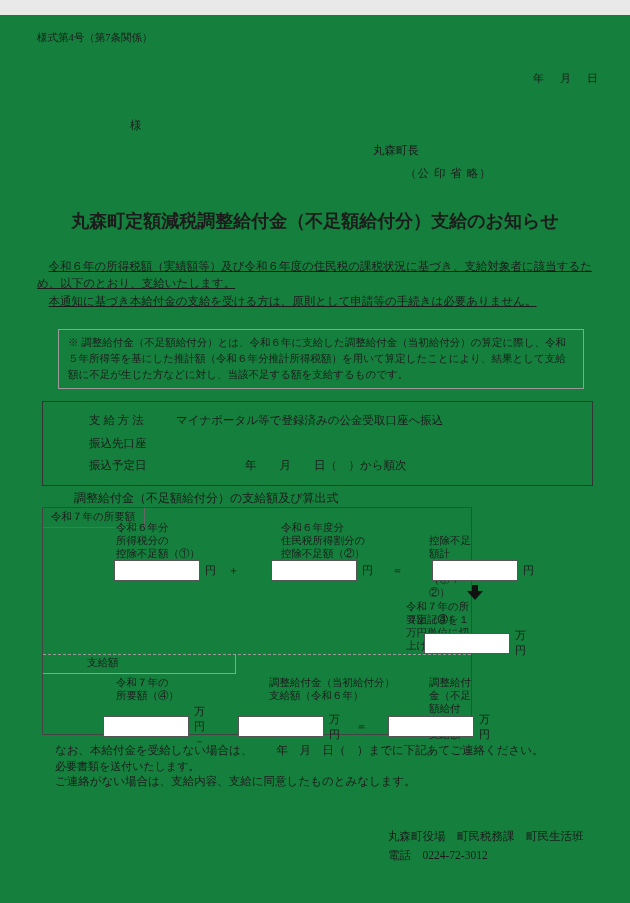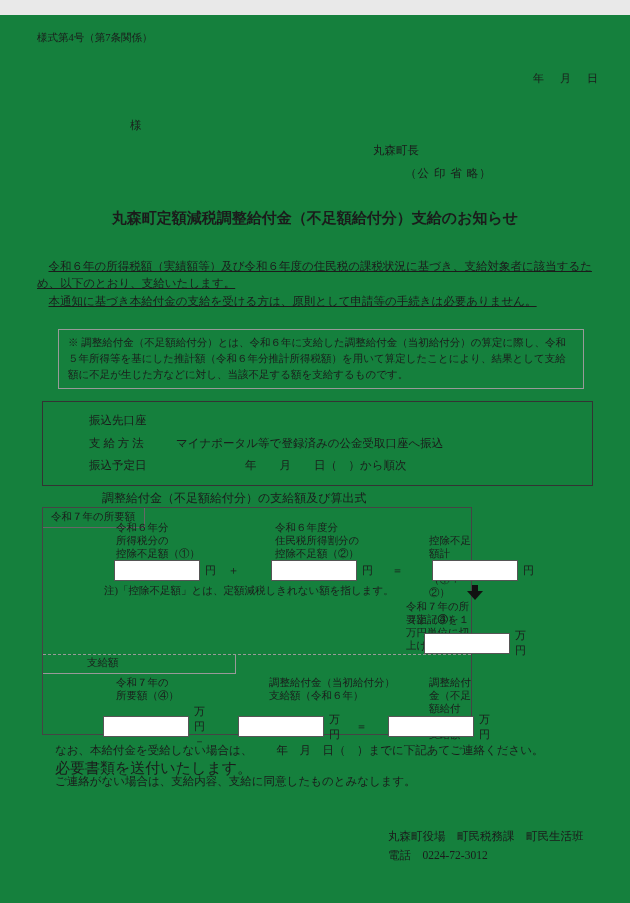--- a/index.html
+++ b/index.html
@@ -11,59 +11,59 @@
     font-family:"Liberation Serif","DejaVu Serif",serif;
     color:#1b1b1b;
     overflow:hidden;
   }
   .abs{position:absolute;}
   .form-number{left:37px;top:16px;font-size:10.5px;}
   .date-line{left:533px;top:56px;font-size:11px;letter-spacing:2.5px;}
   .addressee{left:130px;top:103px;font-size:11.5px;}
   .sender{left:373px;top:128px;font-size:11.5px;}
   .seal{left:405px;top:151px;font-size:11.5px;letter-spacing:1px;}
-  .title{left:0;top:194px;width:100%;text-align:center;font-size:15px;font-weight:600;margin:0;}
+  .title{left:0;top:194px;width:100%;text-align:center;font-size:18px;font-weight:600;margin:0;}
   .intro{left:37px;top:243px;width:558px;font-size:11.5px;line-height:1.52;text-decoration:underline;}
   .intro p{margin:0;text-indent:1em;}
   .note-box{
     left:58px;top:314px;width:506px;
     border:1px solid #999;
     padding:5px 9px 6px 9px;
     font-size:10.5px;line-height:1.5;
   }
   .note-box p{margin:0;}
   .payment-box{
     left:42px;top:386px;width:503px;
     border:1.5px solid #333;
     padding:7px 0 8px 46px;
     font-size:11.5px;
   }
   .pay-row{display:flex;line-height:22.5px;}
   .pay-label{width:87px;flex-shrink:0;}
-  .calc-heading{left:54px;top:475px;font-size:12px;padding-left:48px;}
+  .calc-heading{left:26px;top:475px;font-size:12px;padding-left:48px;}
   .calc-box{
     left:42px;top:492px;width:430px;height:228px;
     border:1px solid #444;
     box-sizing:border-box;
     font-size:10.5px;
   }
   .tab1{
     left:0;top:0;
     padding:2px 9px 3px 8px;
     border-right:1px solid #666;border-bottom:1px solid #666;
   }
   .tab2{
     left:0;top:146px;width:193px;box-sizing:border-box;
     padding:2px 0 3px 44px;
     border-right:1px solid #999;border-bottom:1px solid #999;
   }
   .divider{left:0;top:146px;width:100%;border-top:1px dashed #999;}
   .col-h{line-height:13px;font-size:10.5px;}
   .h1-1{left:73px;top:13px;}
-  .h1-2{left:232px;top:13px;}
+  .h1-2{left:238px;top:13px;}
   .h1-3{left:386px;top:26px;}
   .h2-1{left:73px;top:168px;}
   .h2-2{left:226px;top:168px;}
   .h2-3{left:386px;top:168px;}
   .frow{display:flex;align-items:center;font-size:11px;}
   .frow1{left:71px;top:52px;}
   .frow-result{left:381px;top:120px;}
   .frow2{left:60px;top:196px;}
   .fld{
     width:84px;height:19px;
@@ -74,21 +74,21 @@
   .ml19{margin-left:19px;} .ml21{margin-left:21px;} .ml29{margin-left:29px;}
   .ml32{margin-left:32px;} .ml33{margin-left:33px;}
   .calc-note{left:61px;top:76px;font-size:10.5px;}
   .arrow{left:424px;top:77px;width:16px;}
   .arrow .stem{width:6px;height:6px;background:#111;margin:0 auto;}
   .arrow .head{width:0;height:0;border-left:8px solid transparent;border-right:8px solid transparent;border-top:9px solid #111;}
   .res-l1{left:363px;top:92px;}
   .res-l2{left:363px;top:105px;}
   .close-1{left:55px;top:728px;font-size:11.5px;display:flex;}
   .close-gap{margin-left:24px;}
-  .close-2{left:55px;top:744px;font-size:15px;}
+  .close-2{left:55px;top:744px;font-size:11px;}
   .close-3{left:55px;top:759px;font-size:11.5px;}
   .contact{left:388px;top:812px;font-size:11.5px;line-height:19px;}
 </style>
 </head>
 <body>
 
 <div class="page">
 
   <div class="abs form-number">様式第4号（第7条関係）</div>
   <div class="abs date-line">年　月　日</div>
@@ -102,26 +102,26 @@
     <p>令和６年の所得税額（実績額等）及び令和６年度の住民税の課税状況に基づき、支給対象者に該当するため、以下のとおり、支給いたします。</p>
     <p>本通知に基づき本給付金の支給を受ける方は、原則として申請等の手続きは必要ありません。</p>
   </div>
 
   <div class="abs note-box">
     <p>※ 調整給付金（不足額給付分）とは、令和６年に支給した調整給付金（当初給付分）の算定に際し、令和５年所得等を基にした推計額（令和６年分推計所得税額）を用いて算定したことにより、結果として支給額に不足が生じた方などに対し、当該不足する額を支給するものです。</p>
   </div>
 
   <div class="abs payment-box">
     <div class="pay-row">
+      <span class="pay-label">支 給 方 法</span>
+      <span>マイナポータル等で登録済みの公金受取口座へ振込</span>
+    </div>
+    <div class="pay-row">
       <span class="pay-label">振込先口座</span>
       <span></span>
-    </div>
-    <div class="pay-row">
-      <span class="pay-label">支 給 方 法</span>
-      <span>マイナポータル等で登録済みの公金受取口座へ振込</span>
     </div>
     <div class="pay-row">
       <span class="pay-label">振込予定日</span>
       <span>　　　　　　年　　月　　日（　）から順次</span>
     </div>
   </div>
 
   <div class="abs calc-heading">調整給付金（不足額給付分）の支給額及び算出式</div>
 
   <div class="abs calc-box">
@@ -147,21 +147,20 @@
       <div class="fld"></div>
       <span class="ml5">円</span>
       <span class="ml12">＋</span>
       <div class="fld ml32"></div>
       <span class="ml5">円</span>
       <span class="ml19">＝</span>
       <div class="fld ml29"></div>
       <span class="ml5">円</span>
     </div>
 
-    <div class="abs calc-note">注)「控除不足額」とは、定額減税しきれない額を指します。</div>
 
     <div class="abs arrow">
       <div class="stem"></div>
       <div class="head"></div>
     </div>
 
     <div class="abs col-h res-l1">令和７年の所要額（④）</div>
     <div class="abs col-h res-l2">（上記③を１万円単位に切上げ）</div>
 
     <div class="abs frow frow-result">

